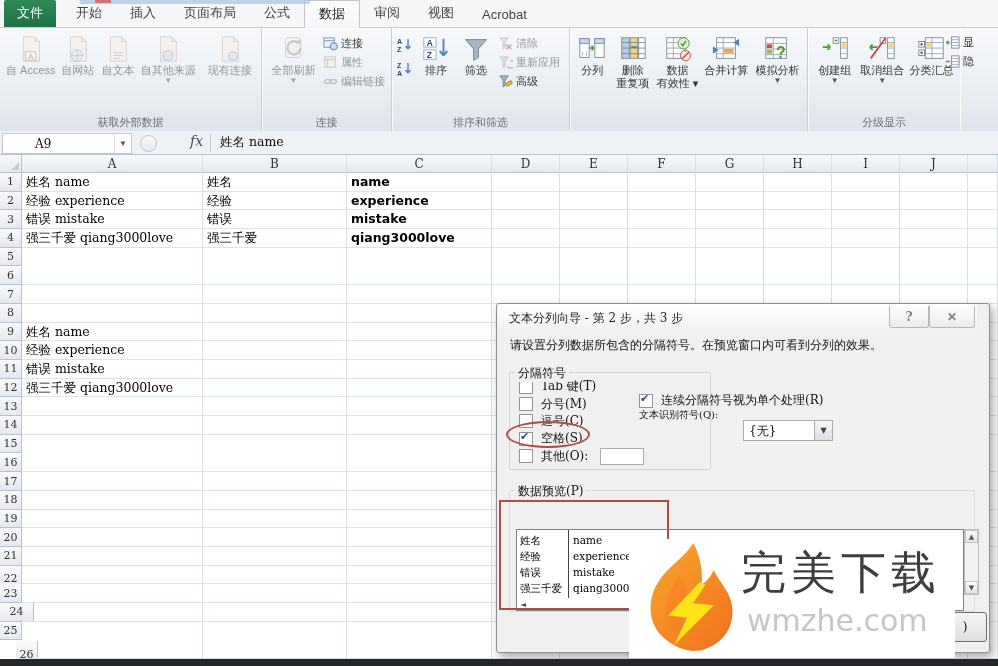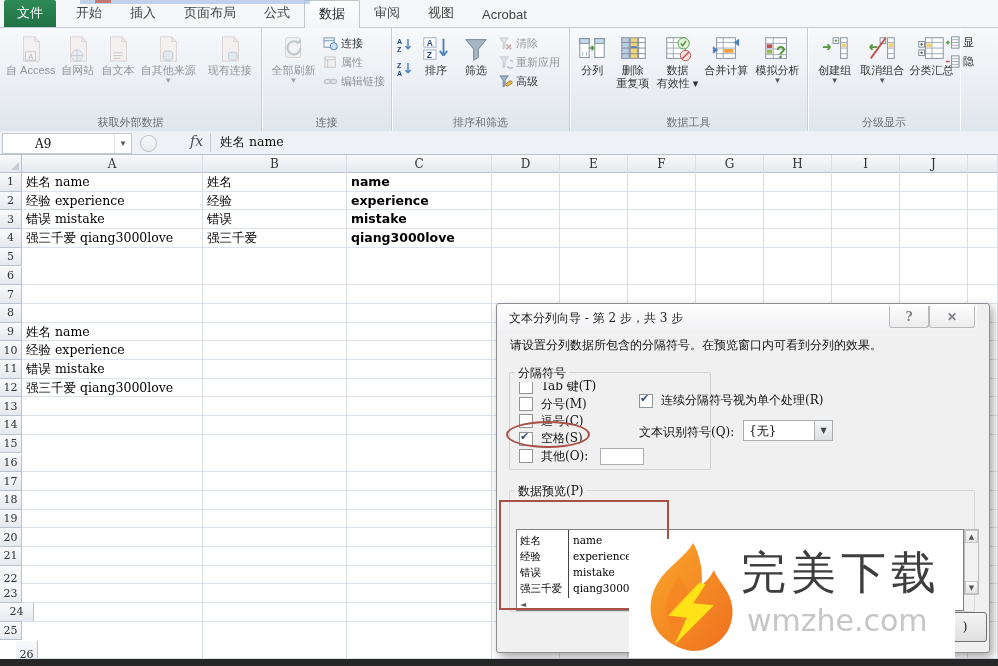--- a/index.html
+++ b/index.html
@@ -333,21 +333,20 @@
         <svg class="icon32" viewBox="0 0 32 32">
             <rect x="4" y="4" width="22" height="22" fill="#fff" stroke="#7f8c99"></rect>
             <path d="M4 10h22M4 16h22M4 22h22M12 4v22" stroke="#9aa7b4"></path>
             <rect x="5" y="11" width="6" height="4" fill="#c0504d"></rect>
             <rect x="5" y="17" width="6" height="4" fill="#9bbb59"></rect>
             <text x="15" y="26" font-size="17" font-weight="bold" fill="#4e9a3c">?</text>
           </svg>
         <span class="lbl">模拟分析</span>
         <span class="caret">▼</span>
       </div>
-      <div class="grplabel">数据工具</div>
     </div>
 
     <div class="rgroup" style="width:152px;border-right:none;">
       <div class="rbtn" style="width:46px">
         <svg class="icon32" viewBox="0 0 32 32">
             <path d="M3 14h8M11 14l-3-3M11 14l-3 3" stroke="#4e9a3c" fill="none" stroke-width="1.8"></path>
             <rect x="14" y="4" width="6" height="6" fill="#fff" stroke="#7f8c99"></rect>
             <path d="M15.5 7h3M17 5.5v3" stroke="#4e9a3c"></path>
             <rect x="22" y="4" width="7" height="22" fill="#fff" stroke="#7f8c99"></rect>
             <path d="M22 9h7M22 15h7M22 21h7" stroke="#9aa7b4"></path>
@@ -517,21 +516,21 @@
           <span class="cb"></span>
           <span>其他(O):</span>
           <div class="otherinput"></div>
         </div>
       </div>
 
     <div class="cbrow" style="position:absolute;left:142px;top:88px;">
       <span class="cb checked"></span>
       <span>连续分隔符号视为单个处理(R)</span>
     </div>
-    <div style="position:absolute;left:142px;top:120px;font-size:12px;color:#111;text-align:center;">文本识别符号(Q):</div>
+    <div style="position:absolute;left:142px;top:104px;font-size:10px;color:#111;text-align:center;">文本识别符号(Q):</div>
     <div class="dd" style="left:246px;top:116px;">
       <span class="ddval">{无}</span>
       <span class="ddbtn">▼</span>
     </div>
 
     <div class="gbox" style="left:12px;top:186px;width:464px;height:120px;border-color:#d9d9d9;"></div>
     <div class="gbox-label" style="left:18px;top:179px;">数据预览(P)</div>
 
     <div class="ptable">
       <div class="pdiv"></div>

